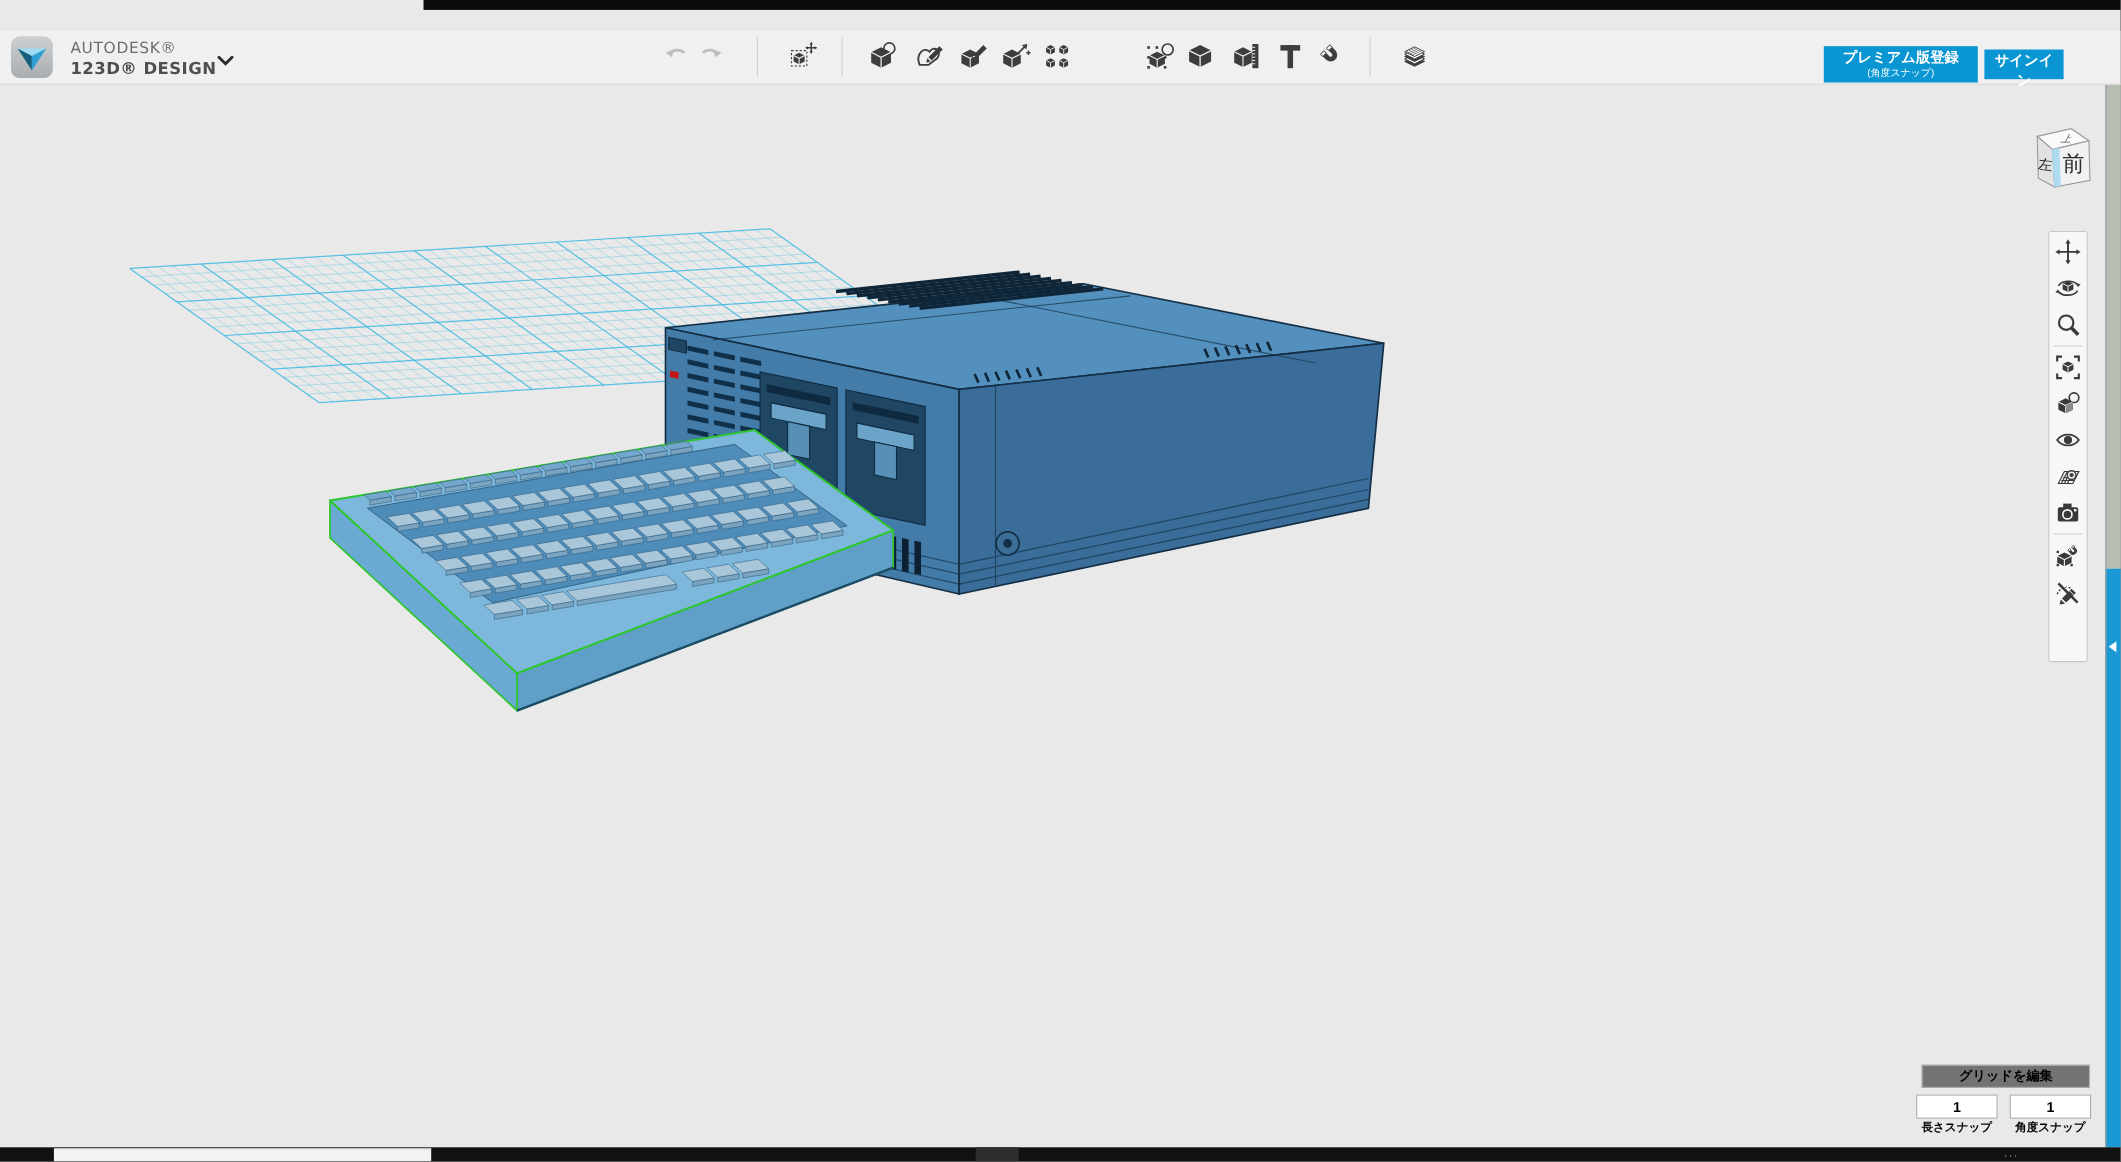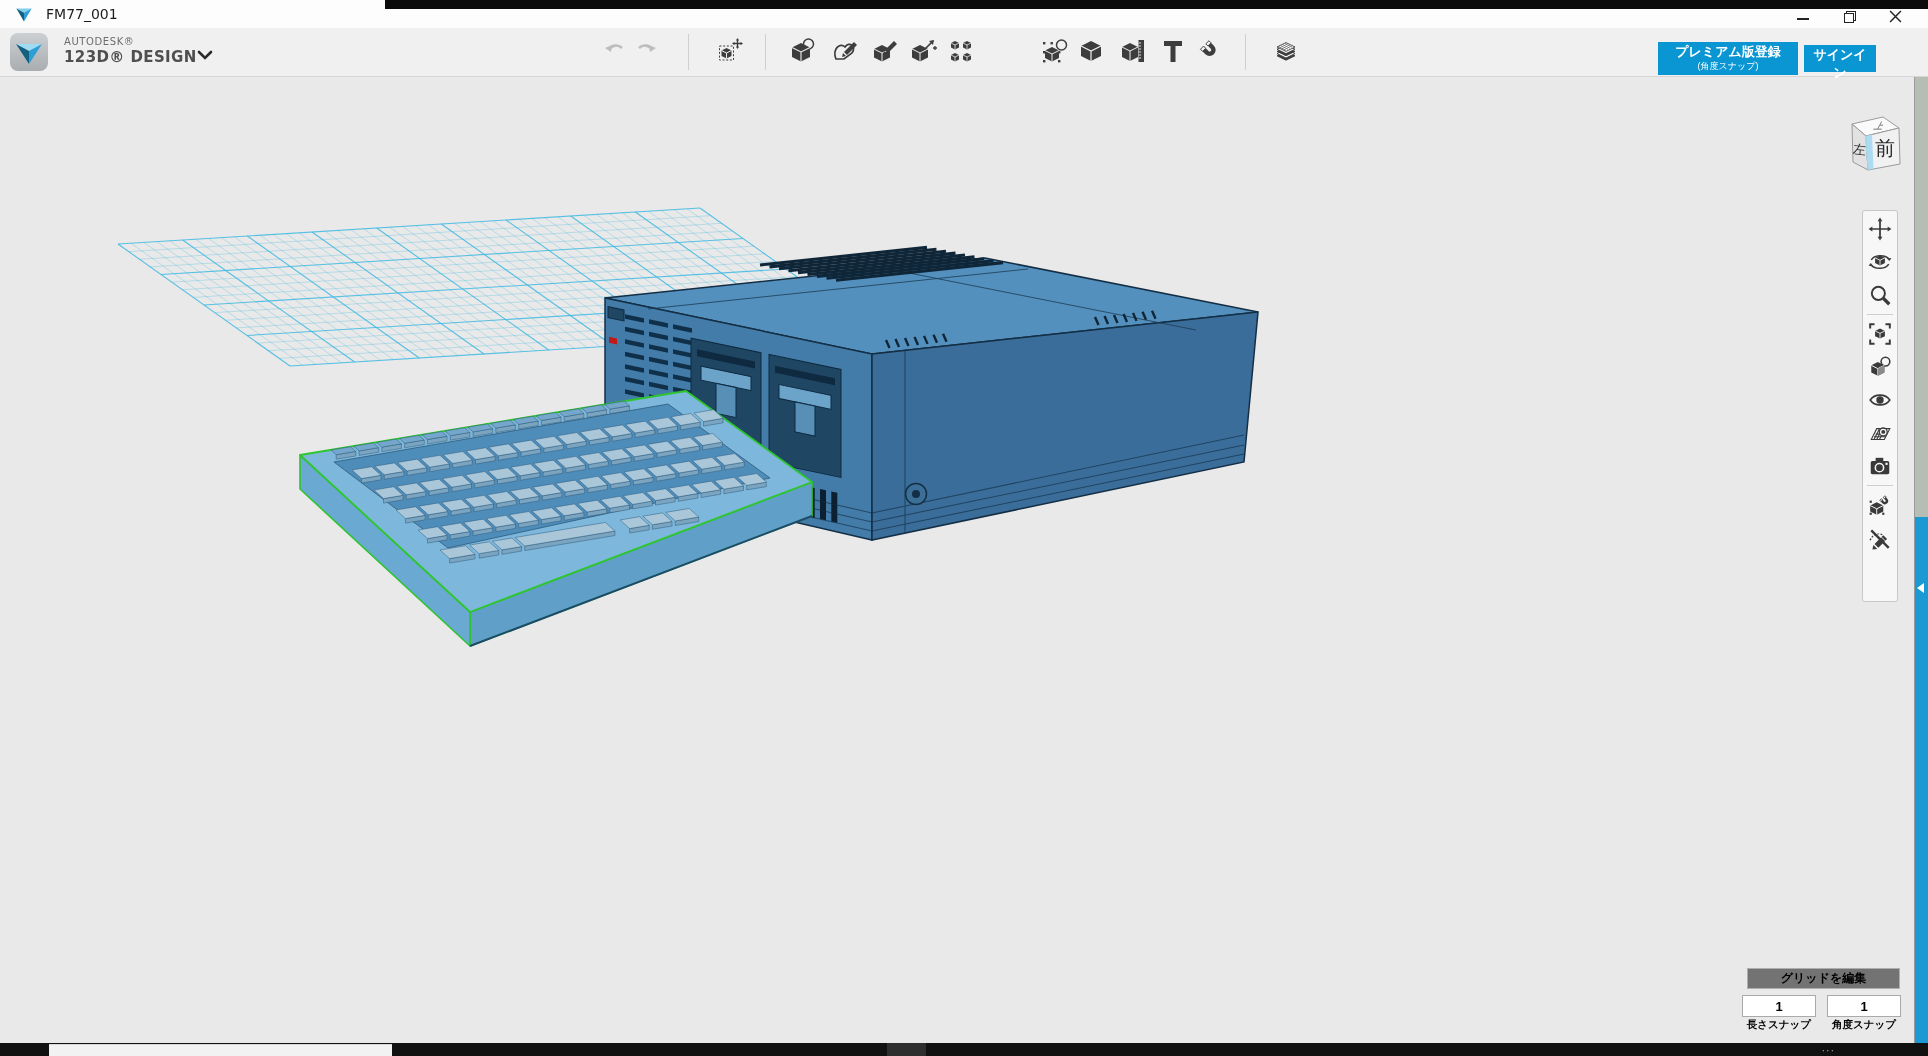--- a/index.html
+++ b/index.html
@@ -5,21 +5,21 @@
   html,body{margin:0;padding:0;background:#000;}
   .screen{position:relative;width:1928px;height:1056px;overflow:hidden;background:#e9e9e9;font-family:"DejaVu Sans","Liberation Sans",sans-serif;}
   .abs{position:absolute;}
   
   .titlebar{position:absolute;left:0;top:0;width:1928px;height:28px;background:#fdfdfd;z-index:5;}
   .title-text{position:absolute;left:46px;top:6px;font-size:14px;color:#1c1c1c;}
   .winbtn{position:absolute;top:6px;width:34px;height:18px;background:none;border:none;cursor:pointer;}
   .topstrip{position:absolute;left:385px;top:0;width:1543px;height:9px;background:#0b0b0b;z-index:9;}
   
   .toolbar{position:absolute;left:0;top:28px;width:1928px;height:48px;background:#f0f0f0;border-bottom:1px solid #d6d6d6;z-index:5;}
-  .brand1{font-size:10px;color:#6d6d6d;letter-spacing:.6px;}
+  .brand1{font-size:14px;color:#6d6d6d;letter-spacing:.6px;}
   .brand2{font-size:15px;font-weight:bold;color:#4f4f4f;letter-spacing:.4px;}
   .tsep{position:absolute;top:6px;width:1px;height:36px;background:#cfcfcf;}
   .tbtn{position:absolute;top:6px;width:34px;height:36px;background:none;border:none;padding:2px;cursor:pointer;}
   .bluebtn{position:absolute;background:#0a96d2;border:none;color:#fff;cursor:pointer;text-align:center;}
   .helpbtn{position:absolute;left:1883px;top:44px;width:36px;height:30px;background:linear-gradient(#fdfdfd,#e6e6e6);border:1px solid #979797;border-radius:2px;font-size:17px;color:#555;cursor:pointer;}
   
   .navpanel{position:absolute;left:1862px;top:210px;width:34px;height:390px;background:#f7f7f7;border:1px solid #c8c8c8;border-radius:3px;z-index:4;}
   .navbtn{display:block;width:30px;height:30px;margin:3px auto 3px auto;background:none;border:none;padding:3px;cursor:pointer;}
   .navdiv{width:26px;height:1px;background:#cfcfcf;margin:4px auto;}
   
@@ -382,42 +382,20 @@
           <polygon points="642.92,516.1800000000001 662.5279999999999,512.912 672.0279999999999,521.5120000000001 652.42,524.7800000000001" fill="#aac7da" stroke="#2e5b7a" stroke-width="0.5"></polygon>
           <polygon points="675.2199999999999,520.9800000000001 698.7495999999999,517.0584000000001 698.7495999999999,521.5584000000001 675.2199999999999,525.4800000000001" fill="#7aa4c0" stroke="#2e5b7a" stroke-width="0.5"></polygon>
           <polygon points="665.7199999999999,512.3800000000001 689.2495999999999,508.4584000000001 698.7495999999999,517.0584000000001 675.2199999999999,520.9800000000001" fill="#aac7da" stroke="#2e5b7a" stroke-width="0.5"></polygon>
         </g>
       <line x1="470" y1="646" x2="812" y2="516" stroke="#1d4a6b" stroke-width="2"></line>
     </g>
   </svg>
 
   <div class="topstrip"></div>
 
-  <div class="titlebar">
-    <svg class="abs" style="left:9px;top:5px;" width="30" height="20" viewBox="0 0 38 34">
-      <polygon points="6,6 32,6 19,13" fill="#7fd0ef"></polygon>
-      <polygon points="6,6 19,13 19,28" fill="#16607f"></polygon>
-      <polygon points="32,6 19,13 19,28" fill="#2d9fd4"></polygon>
-    </svg>
-    <span class="title-text">FM77_001</span>
-    <button class="winbtn" style="left:1786px;">
-      <span style="display:block;width:12px;height:1.6px;background:#222;margin:8px auto 0;"></span>
-    </button>
-    <button class="winbtn" style="left:1832px;">
-      <span style="display:block;position:relative;width:11px;height:11px;margin:2px auto 0;">
-        <span style="position:absolute;left:2.5px;top:0;width:8px;height:8px;border:1.4px solid #222;"></span>
-        <span style="position:absolute;left:0;top:2.5px;width:8px;height:8px;border:1.4px solid #222;background:#fdfdfd;"></span>
-      </span>
-    </button>
-    <button class="winbtn" style="left:1878px;">
-      <svg width="13" height="13" viewBox="0 0 12 12" style="display:block;margin:2px auto 0;">
-        <path d="M1 1 L11 11 M11 1 L1 11" stroke="#222" stroke-width="1.3"></path>
-      </svg>
-    </button>
-  </div>
 
   <div class="toolbar">
     <button class="abs" style="left:10px;top:5px;width:38px;height:38px;border:none;border-radius:8px;background:linear-gradient(#ccd0d3,#a9adb0);padding:0;cursor:pointer;">
       <svg width="38" height="38" viewBox="0 0 38 38">
         <polygon points="6,11 32,11 19,18" fill="#9fdcf4"></polygon>
         <polygon points="6,11 19,18 19,31" fill="#15607f"></polygon>
         <polygon points="32,11 19,18 19,31" fill="#2d9fd4"></polygon>
       </svg>
     </button>
     <div class="abs" style="left:64px;top:8px;line-height:1.2;">

